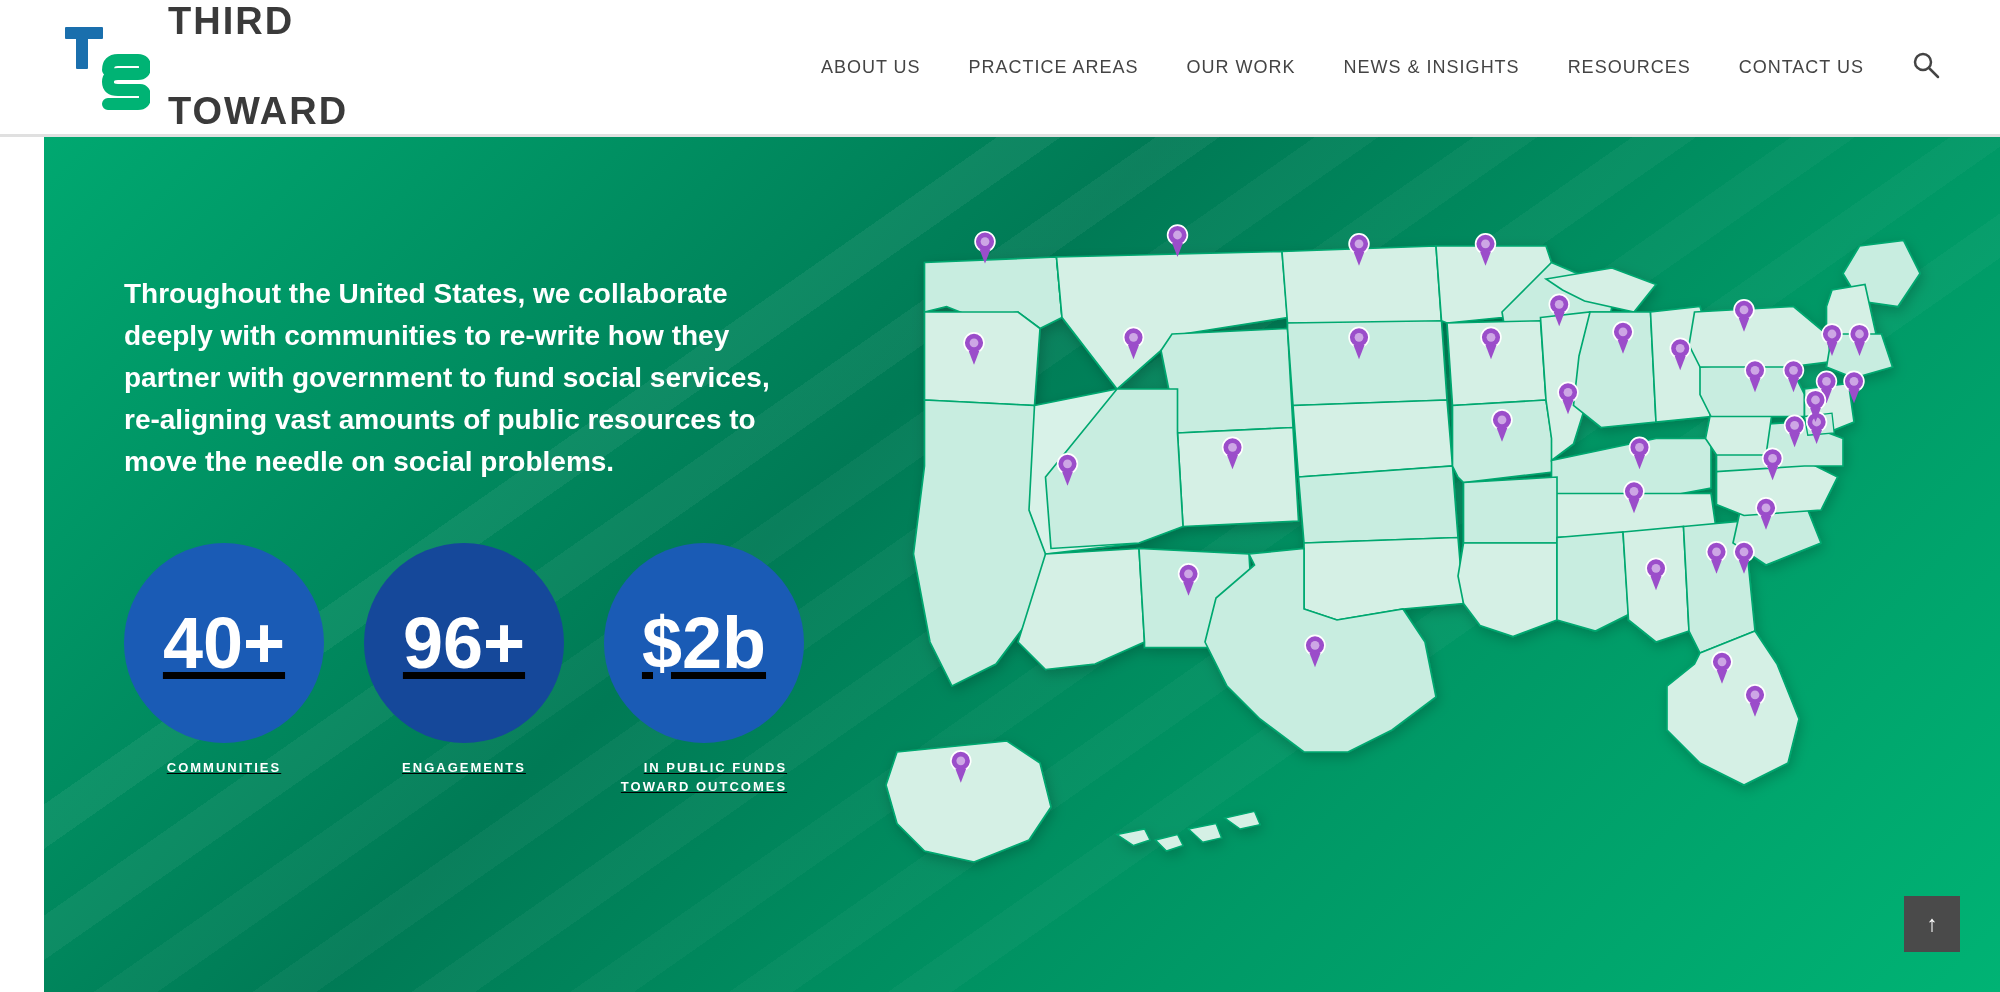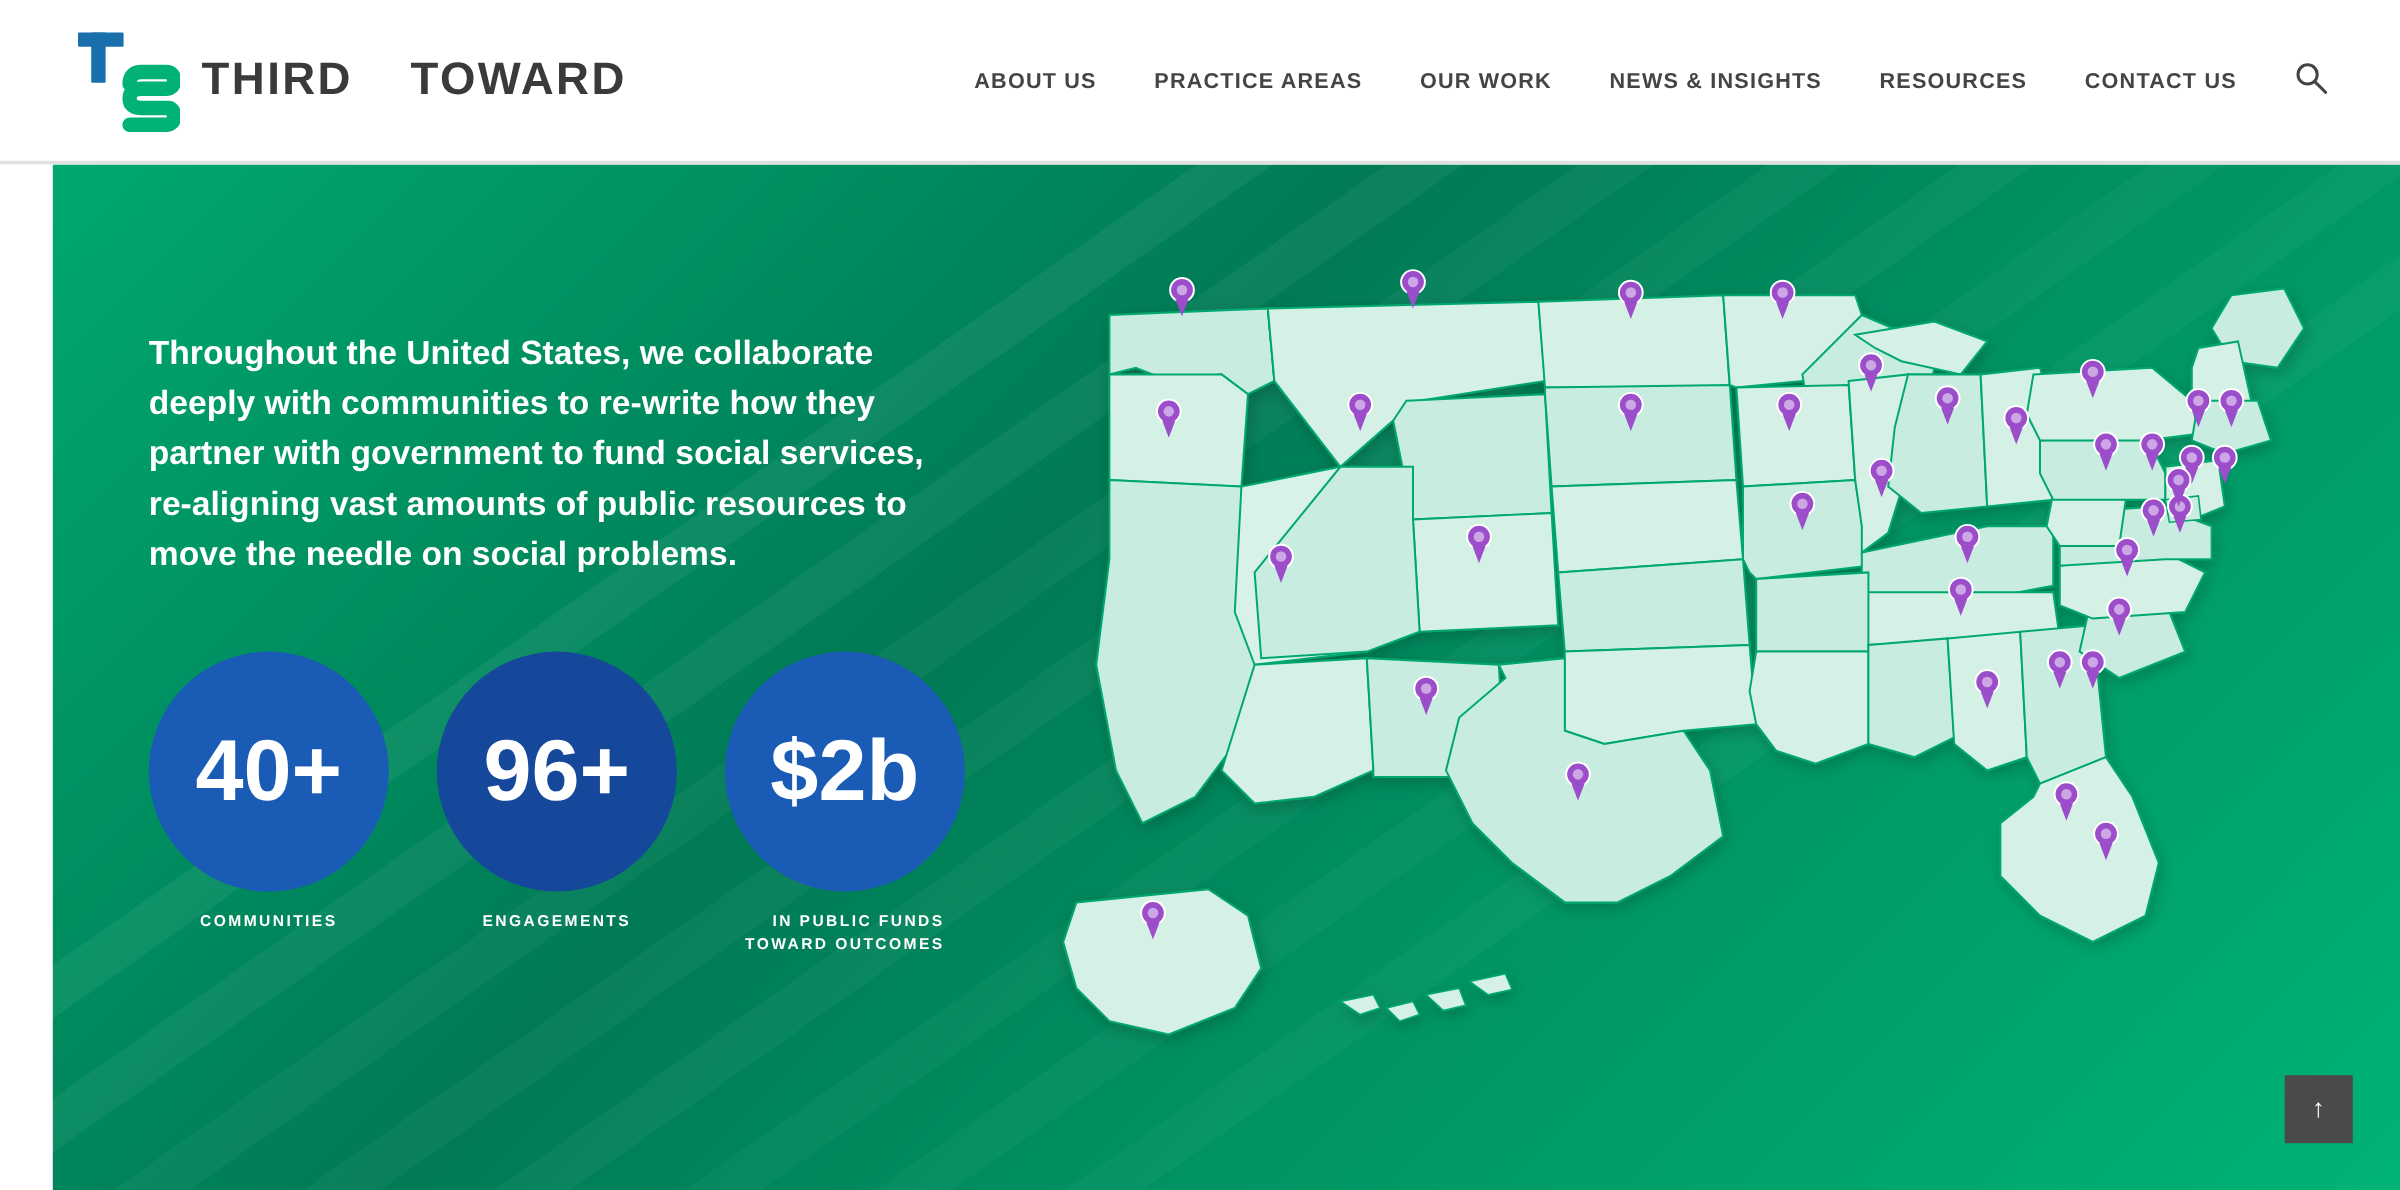--- a/index.html
+++ b/index.html
@@ -20,39 +20,39 @@
       display: flex;
       align-items: center;
       gap: 18px;
     }
     #logo-icon {
       width: 90px;
       height: 90px;
     }
     #logo-text {
       display: flex;
-      flex-direction: row;
+      flex-direction: column;
       line-height: 1.1;
       gap: 48px;
     }
     #logo-text span {
       font-size: 38px;
       font-weight: 700;
       color: #3a3a3a;
       letter-spacing: 2px;
     }
     #nav {
       margin-left: auto;
       display: flex;
       align-items: center;
       gap: 48px;
     }
     .nav-item {
       font-size: 18px;
-      font-weight: 700;
+      font-weight: 400;
       color: #444;
       letter-spacing: 1px;
       cursor: pointer;
       text-transform: uppercase;
       white-space: nowrap;
       text-align: center;
     }
     #search-icon-btn {
       cursor: pointer;
       color: #444;
@@ -101,20 +101,21 @@
       line-height: 1.5;
       margin-bottom: 60px;
       max-width: 660px;
     }
 
     #stats-row {
       display: flex;
       gap: 40px;
       margin-bottom: 60px;
       align-items: flex-start;
+      text-decoration: underline;
     }
 
     .stat-circle {
       width: 200px;
       height: 200px;
       border-radius: 50%;
       background: #1a5bb5;
       display: flex;
       flex-direction: column;
       align-items: center;

